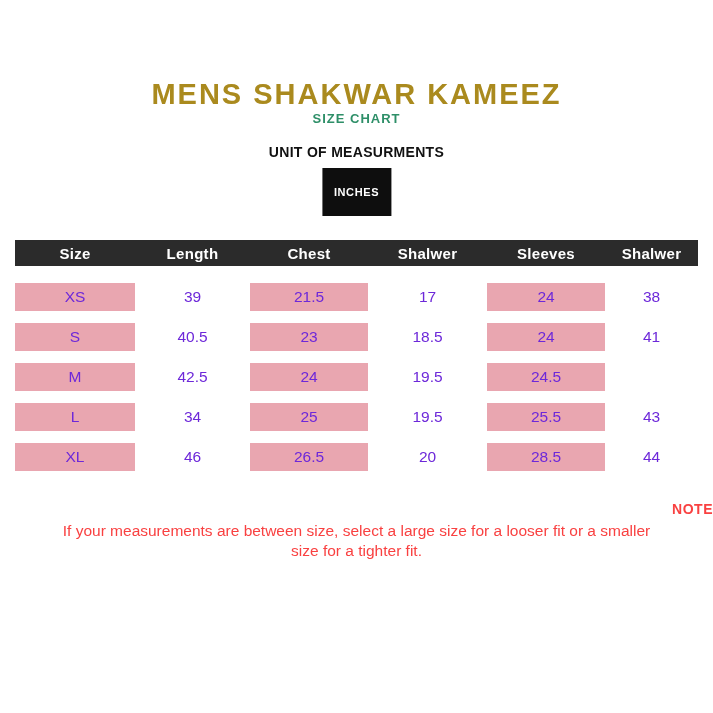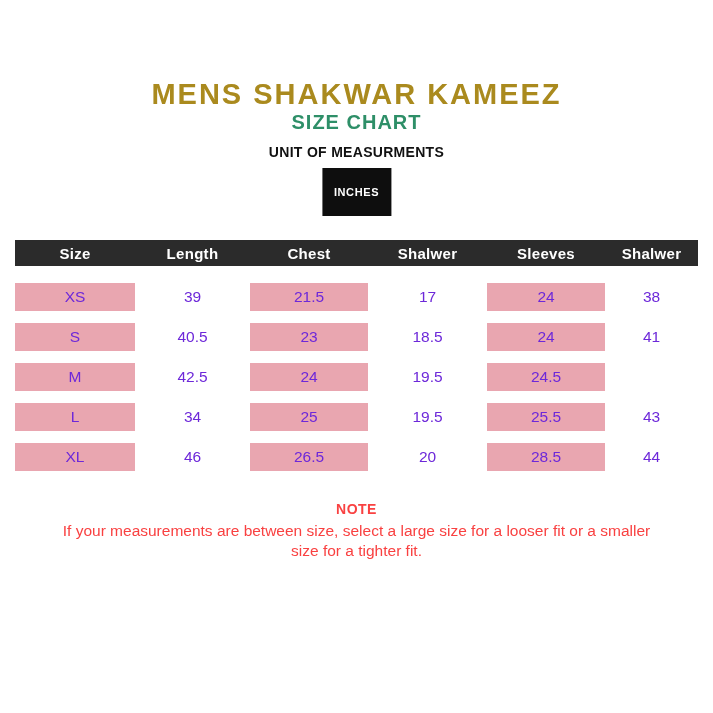--- a/index.html
+++ b/index.html
@@ -7,21 +7,21 @@
   .page {
     position:relative; width:713px; height:713px; background:#ffffff;
     font-family:Liberation Sans, sans-serif; overflow:hidden;
   }
   .title {
     position:absolute; top:78px; left:0; width:713px; text-align:center;
     font-size:29px; font-weight:bold; letter-spacing:2px; color:#AA8A1E;
   }
   .subtitle {
     position:absolute; top:111px; left:0; width:713px; text-align:center;
-    font-size:20px; font-weight:bold; letter-spacing:1px; color:#2E8F68;
+    font-size:13px; font-weight:bold; letter-spacing:1px; color:#2E8F68;
   }
   .unit-label {
     position:absolute; top:144px; left:0; width:713px; text-align:center;
     font-size:14px; font-weight:bold; letter-spacing:0.3px; color:#111111;
   }
   .badge {
     position:absolute; top:168px; left:50%; transform:translateX(-50%);
     height:48px; background:#0E0E0E; color:#ffffff; display:flex;
     align-items:center; justify-content:center; padding:0 12px;
     font-size:11px; font-weight:bold; letter-spacing:0.6px;
@@ -43,21 +43,21 @@
   .row {
     display:grid; grid-template-columns:120px 115px 118px 119px 118px 93px;
     height:28px;
   }
   .cell {
     display:flex; align-items:center; justify-content:center;
     font-size:15.5px; color:#6d28d9;
   }
   .cell.pink { background:#E9A6B0; }
   .note-label {
-    position:absolute; top:501px; left:0; width:713px; text-align:center;
+    position:absolute; top:501px; left:0; width:713px; text-align:right;
     font-size:14px; font-weight:bold; letter-spacing:0.5px; color:#F94141;
   }
   .note-text {
     position:absolute; top:521px; left:55px; width:603px; text-align:center;
     font-size:15.5px; line-height:1.3; color:#F94141;
   }
 </style>
 </head>
 <body>
 

